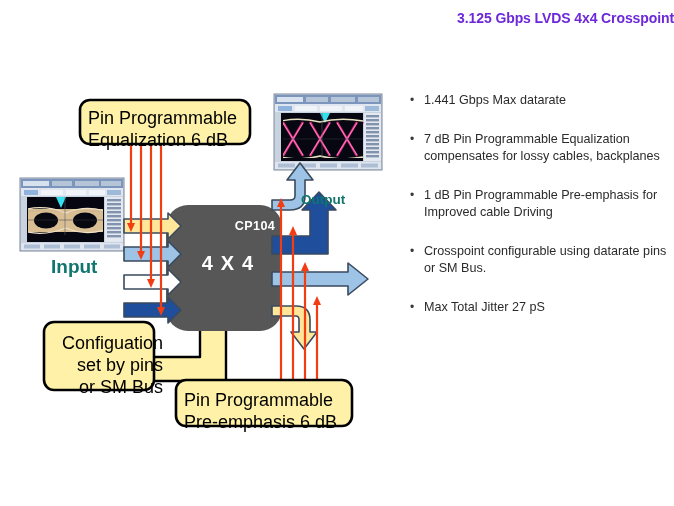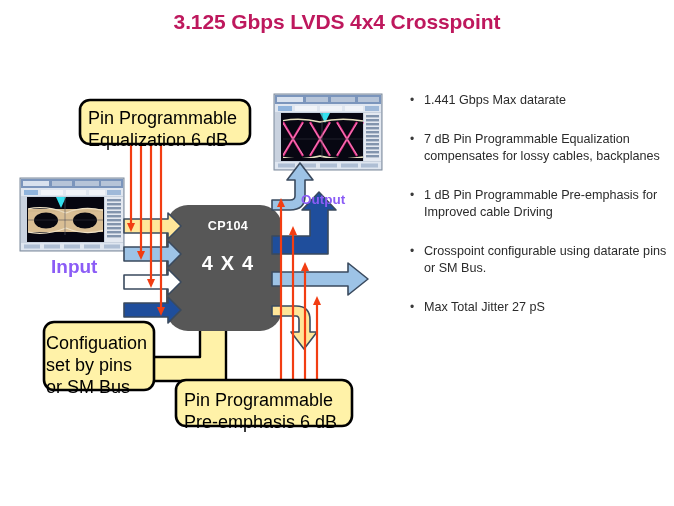--- a/index.html
+++ b/index.html
@@ -6,22 +6,22 @@
   body{
     width:674px;height:506px;background:#ffffff;overflow:hidden;
     font-family:"Liberation Sans", sans-serif;
     position:relative;
   }
   #slide{position:absolute;left:0;top:0;width:674px;height:506px;}
 
   
   #title{
     position:absolute;left:0;top:10px;width:674px;
-    text-align:center;
-    font-size:21px;font-weight:bold;color:#be185d;
+    text-align:right;
+    font-size:14px;font-weight:bold;color:#6d28d9;
     letter-spacing:-0.1px;
   }
 
   
   #bullets{
     position:absolute;left:410px;top:92px;width:258px;
   }
   .bullet{
     display:flex;align-items:flex-start;
     margin-bottom:21px;
@@ -41,32 +41,32 @@
   #diagram svg{display:block;}
 
   
   .callout-txt{
     position:absolute;
     font-size:18px;line-height:22px;color:#000000;
     white-space:pre;
   }
   #eq-text{left:88px;top:107px;}
   #pe-text{left:184px;top:389px;}
-  #cfg-text{left:46px;top:332px;}
+  #cfg-text{left:62px;top:332px;text-align:right;}
 
   .diag-label{
-    position:absolute;font-weight:bold;color:#8b5cf6;
+    position:absolute;font-weight:bold;color:#0f766e;
   }
   #input-label{left:51px;top:256px;font-size:19px;}
   #output-label{left:301px;top:192px;font-size:13.5px;}
 
   .chip-txt{
     position:absolute;color:#ffffff;font-weight:bold;text-align:center;
   }
-  #chip-name{left:180px;top:219px;width:96px;font-size:12.6px;letter-spacing:0.4px;}
+  #chip-name{left:180px;top:219px;width:96px;font-size:12.6px;letter-spacing:0.4px;padding-left:27px;}
   #chip-size{left:180px;top:252px;width:96px;font-size:20px;letter-spacing:1.2px;}
 </style>
 </head>
 <body>
 
 <div id="slide">
 
   <div id="title">3.125 Gbps LVDS 4x4 Crosspoint</div>
 
   <div id="diagram">

